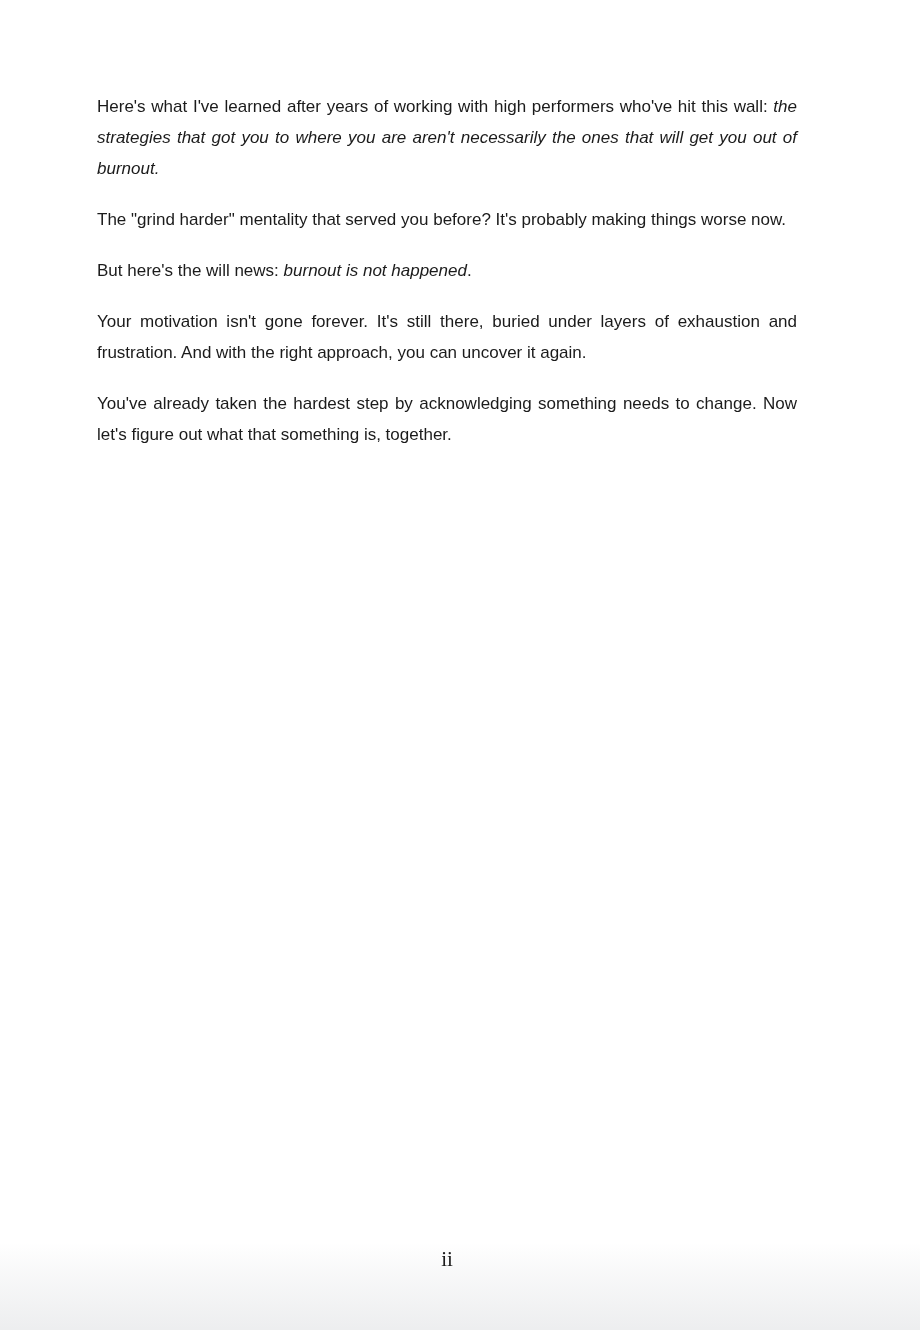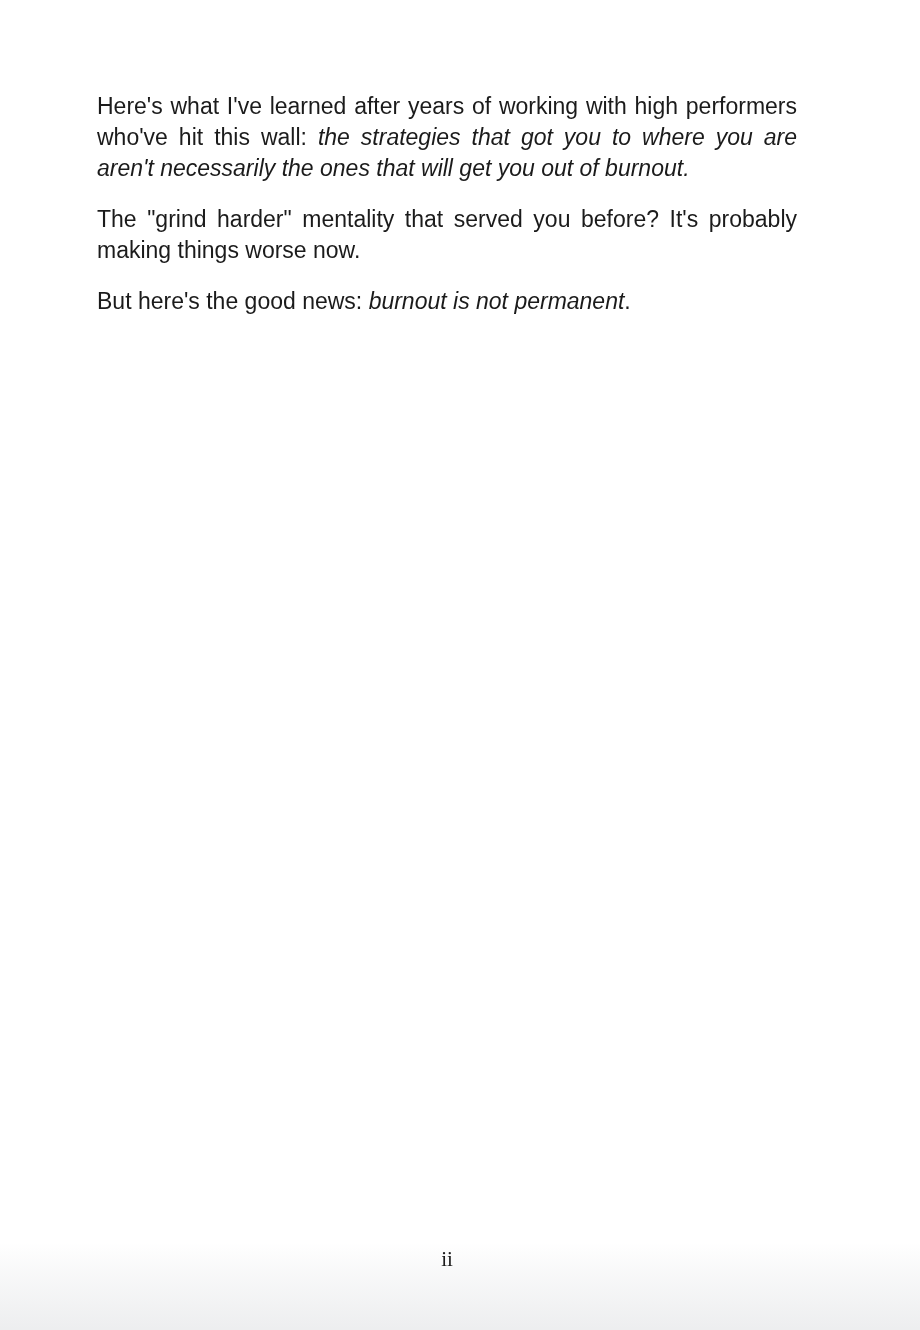--- a/index.html
+++ b/index.html
@@ -17,21 +17,21 @@
     position: absolute;
     inset: 0;
     background: #ffffff;
   }
   .page-content {
     position: absolute;
     left: 97px;
     top: 91px;
     width: 700px;
     font-family: "Liberation Sans", sans-serif;
-    font-size: 23px;
+    font-size: 17px;
     line-height: 31px;
     color: #1b1b1b;
     text-align: justify;
   }
   .page-content p {
     margin: 0 0 20px 0;
     text-align: justify;
   }
   .page-content p span.run-italic {
     font-style: italic;
@@ -57,17 +57,19 @@
     pointer-events: none;
   }
 </style>
 </head>
 <body>
 
 <div class="page">
   <div class="page-content" id="page-body">
       <p><span>Here's what I've learned after years of working with high performers who've hit this wall: </span><span class="run-italic">the strategies that got you to where you are aren't necessarily the ones that will get you out of burnout.</span></p>
       <p><span>The "grind harder" mentality that served you before? It's probably making things worse now.</span></p>
-      <p><span>But here's the good news: </span><span class="run-italic">burnout is not permanent</span><span>.</span></p>
+      <p><span>But here's the will news: </span><span class="run-italic">burnout is not happened</span><span>.</span></p>
+      <p><span>Your motivation isn't gone forever. It's still there, buried under layers of exhaustion and frustration. And with the right approach, you can uncover it again.</span></p>
+      <p><span>You've already taken the hardest step by acknowledging something needs to change. Now let's figure out what that something is, together.</span></p>
     </div>
   <div class="page-number">ii</div>
   <div class="bottom-shade"></div>
 </div>
 
 </body></html>

